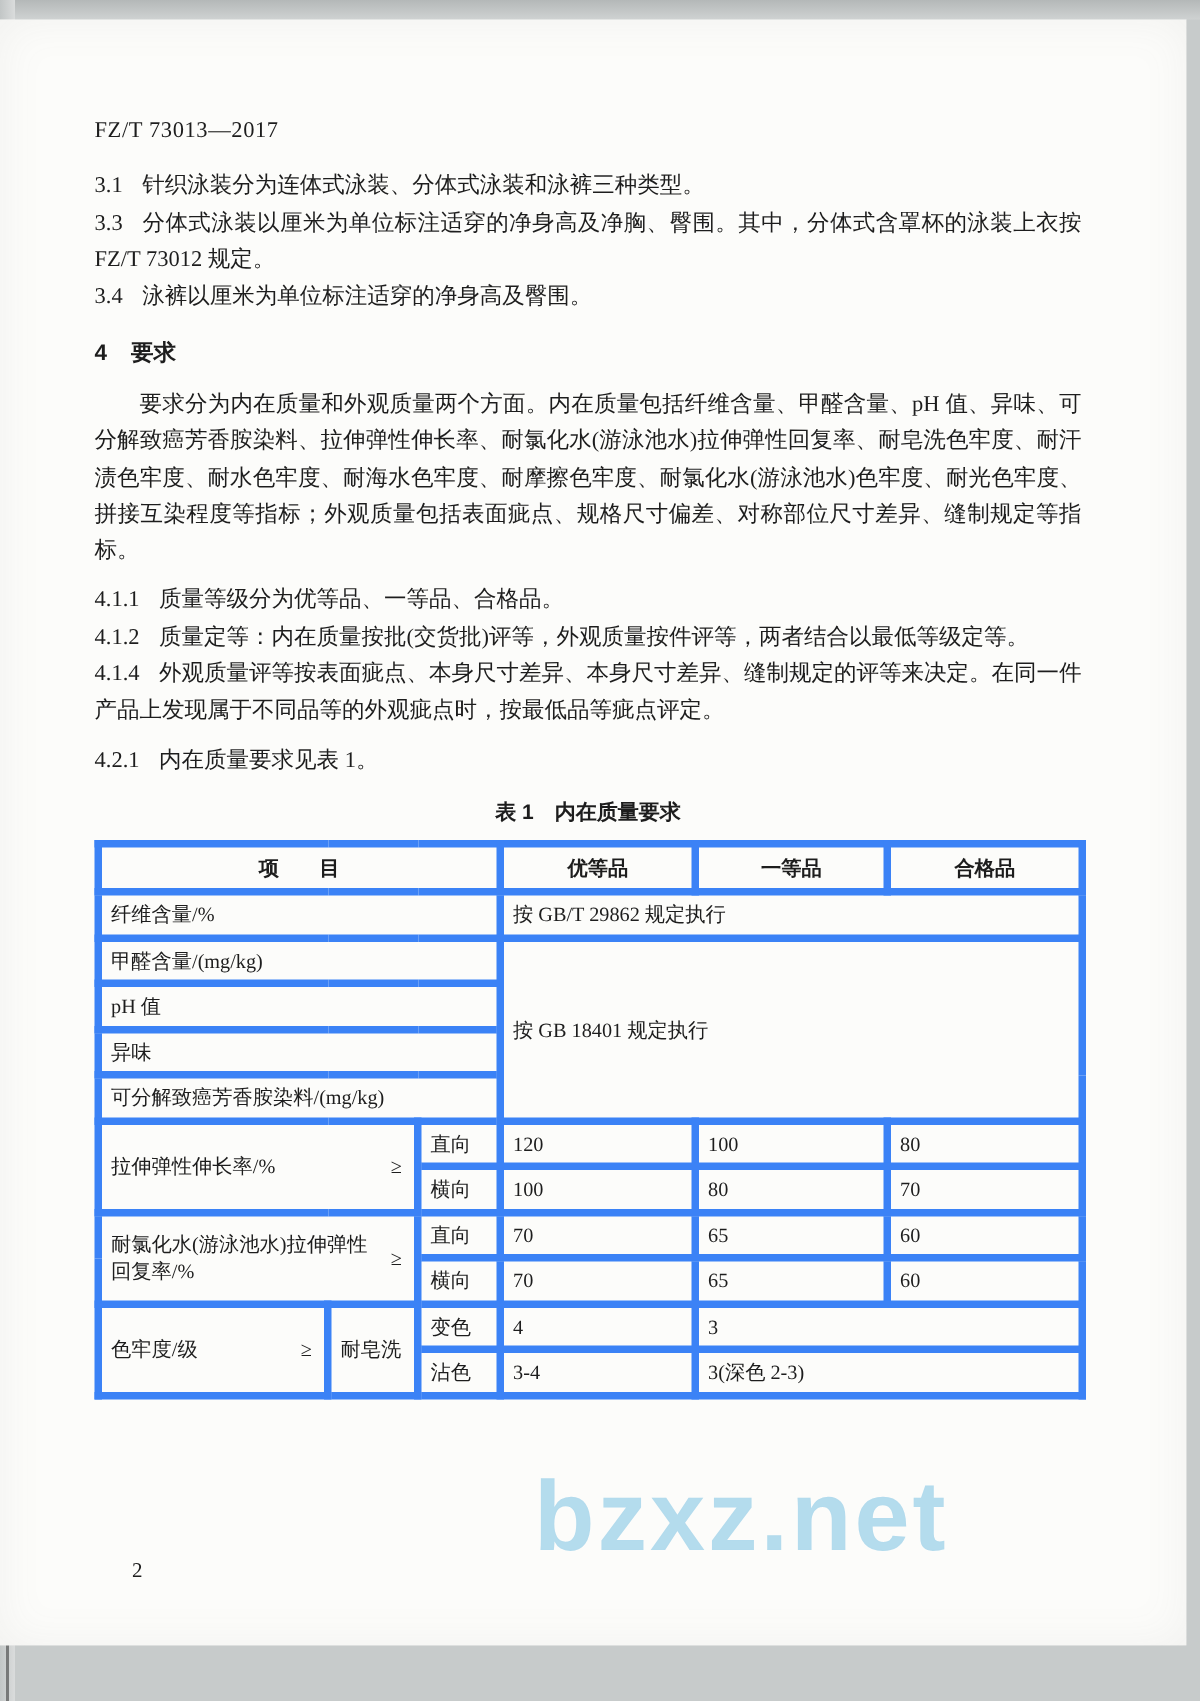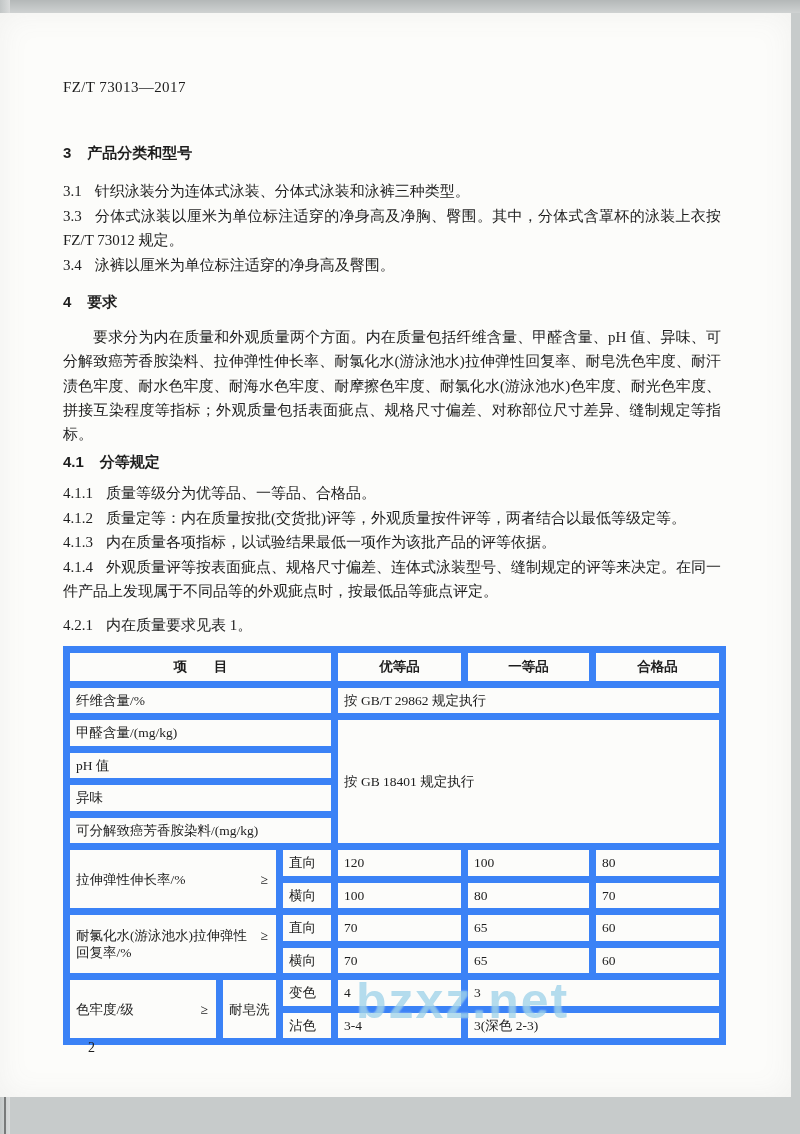--- a/index.html
+++ b/index.html
@@ -33,80 +33,74 @@
   .clause { font-size:15px; line-height:24.5px; text-align:justify; }
   .clause .cnum { margin-right:13px; }
   .intro { margin-top:13px; font-size:15px; line-height:24.3px;
     text-align:justify; text-indent:2em; }
   .clauses-41 { margin-top:9px; }
   .clauses-42 { margin-top:9px; }
   .tcaption { margin-top:13px; text-align:center; font-weight:bold; font-size:14px;
     font-family:"Liberation Sans","DejaVu Sans",sans-serif; }
   table.t1 { border-collapse:collapse; table-layout:fixed; width:658px;
     margin-top:9px; font-size:13.5px; border:2px solid #222; }
-  .t1 th, .t1 td { border:7px solid #3b82f6; padding:4px 6px; line-height:17.5px;
+  .t1 th, .t1 td { border:5px solid #3b82f6; padding:4px 6px; line-height:17.5px;
     vertical-align:middle; overflow:hidden; }
   .t1 th { font-family:"Liberation Sans","DejaVu Sans",sans-serif;
     font-weight:bold; text-align:center; padding:5px 6px; }
   .t1 td.lbl { text-align:left; }
   .t1 td.ctr { text-align:left; }
-  .lblflex { display:flex; justify-content:space-between; gap:4px; }
+  .lblflex { display:flex; justify-content:space-between; align-items:center; gap:4px; }
   .lblflex .lbltxt { flex:1 1 auto; text-align:left; }
   .gte { flex:0 0 auto; padding-right:2px; }
   .page-number { position:absolute; left:88px; top:1040px; font-size:14px; }
   .watermark { position:absolute; left:356px; top:972px;
     font-family:"Liberation Sans","DejaVu Sans",sans-serif;
-    font-weight:bold; font-size:50px; letter-spacing:2px;
+    font-weight:bold; font-size:66px; letter-spacing:2px;
     color:rgba(105,185,222,.50);
     text-shadow:0 0 2px rgba(255,255,255,.6);
     pointer-events:none; }
 </style>
 </head>
 <body>
 
 <div class="scan-top"></div>
 <div class="scan-left"></div>
 <div class="scan-line"></div>
 
 <div class="page">
 
   <div class="doc-header">FZ/T 73013—2017</div>
 
-  <div class="heading h-sec3">
-    <span class="hnum">3</span><span>产品分类和型号</span>
-  </div>
 
   <div class="clauses">
     <p class="clause"><span class="cnum">3.1</span><span>针织泳装分为连体式泳装、分体式泳装和泳裤三种类型。</span></p>
     <p class="clause"><span class="cnum">3.3</span><span>分体式泳装以厘米为单位标注适穿的净身高及净胸、臀围。其中，分体式含罩杯的泳装上衣按 FZ/T 73012 规定。</span></p>
     <p class="clause"><span class="cnum">3.4</span><span>泳裤以厘米为单位标注适穿的净身高及臀围。</span></p>
   </div>
 
   <div class="heading h-sec4">
     <span class="hnum">4</span><span>要求</span>
   </div>
 
   <p class="intro">要求分为内在质量和外观质量两个方面。内在质量包括纤维含量、甲醛含量、pH 值、异味、可分解致癌芳香胺染料、拉伸弹性伸长率、耐氯化水(游泳池水)拉伸弹性回复率、耐皂洗色牢度、耐汗渍色牢度、耐水色牢度、耐海水色牢度、耐摩擦色牢度、耐氯化水(游泳池水)色牢度、耐光色牢度、拼接互染程度等指标；外观质量包括表面疵点、规格尺寸偏差、对称部位尺寸差异、缝制规定等指标。</p>
 
-  <div class="heading h-sub">
-    <span class="hnum">4.1</span><span>分等规定</span>
-  </div>
 
   <div class="clauses clauses-41">
     <p class="clause"><span class="cnum">4.1.1</span><span>质量等级分为优等品、一等品、合格品。</span></p>
     <p class="clause"><span class="cnum">4.1.2</span><span>质量定等：内在质量按批(交货批)评等，外观质量按件评等，两者结合以最低等级定等。</span></p>
-    <p class="clause"><span class="cnum">4.1.3</span><span>内在质量各项指标，以试验结果最低一项作为该批产品的评等依据。</span></p>
-    <p class="clause"><span class="cnum">4.1.4</span><span>外观质量评等按表面疵点、规格尺寸偏差、连体式泳装型号、缝制规定的评等来决定。在同一件产品上发现属于不同品等的外观疵点时，按最低品等疵点评定。</span></p>
+    <p class="clause"><span class="cnum">4.1.4</span><span>外观质量评等按表面疵点、本身尺寸差异、本身尺寸差异、缝制规定的评等来决定。在同一件产品上发现属于不同品等的外观疵点时，按最低品等疵点评定。</span></p>
   </div>
 
 
   <div class="clauses clauses-42">
     <p class="clause"><span class="cnum">4.2.1</span><span>内在质量要求见表 1。</span></p>
   </div>
 
+  <div class="tcaption">表 1　内在质量要求</div>
 
   <table class="t1">
     <colgroup>
       <col style="width:153px">
         <col style="width:60px">
         <col style="width:55px">
       <col style="width:130px">
         <col style="width:128px">
         <col style="width:130px">
     </colgroup>

